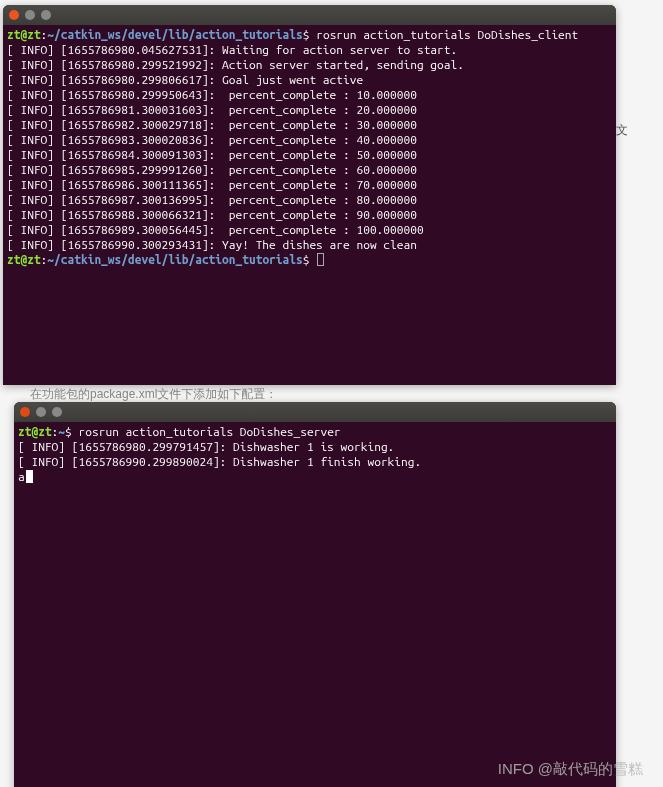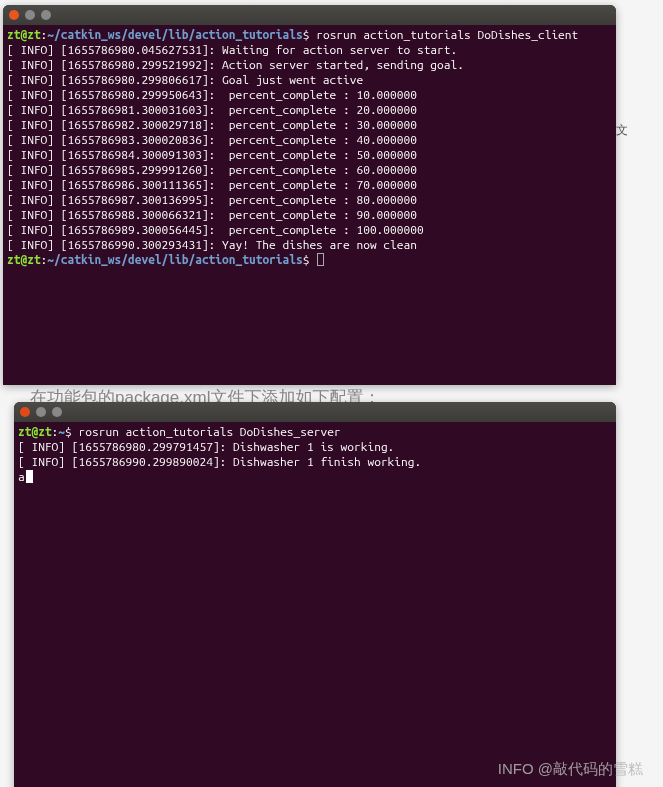--- a/index.html
+++ b/index.html
@@ -75,21 +75,21 @@
       height: 13px;
       border: 1px solid #aaa;
       vertical-align: text-bottom;
       margin-left: 1px;
     }
     .bg-text {
       position: absolute;
       left: 30px;
       top: 386px;
       color: #888;
-      font-size: 17px;
+      font-size: 12px;
       font-family: sans-serif;
     }
     .side-char {
       position: absolute;
       right: 35px;
       top: 122px;
       font-size: 12px;
       font-family: sans-serif;
       color: #555;
     }

